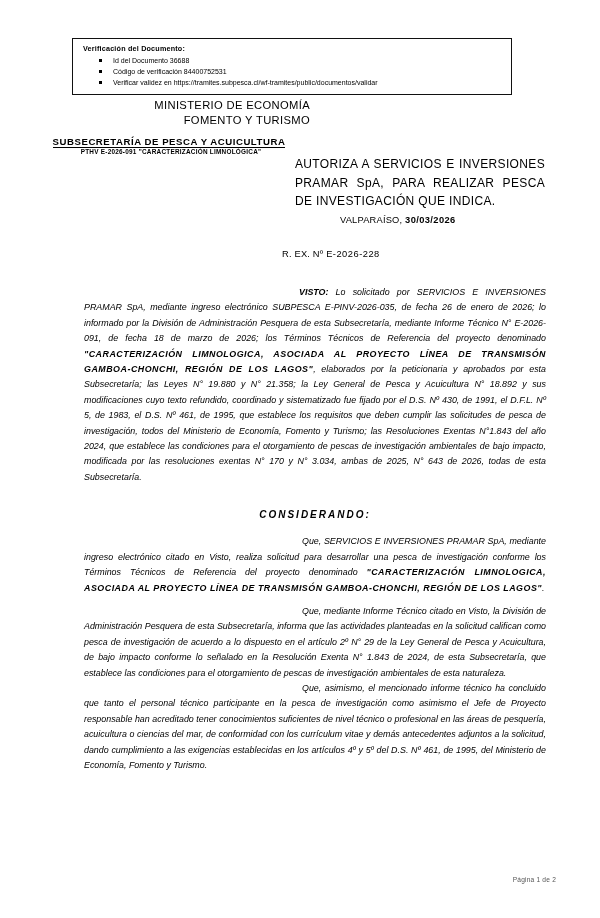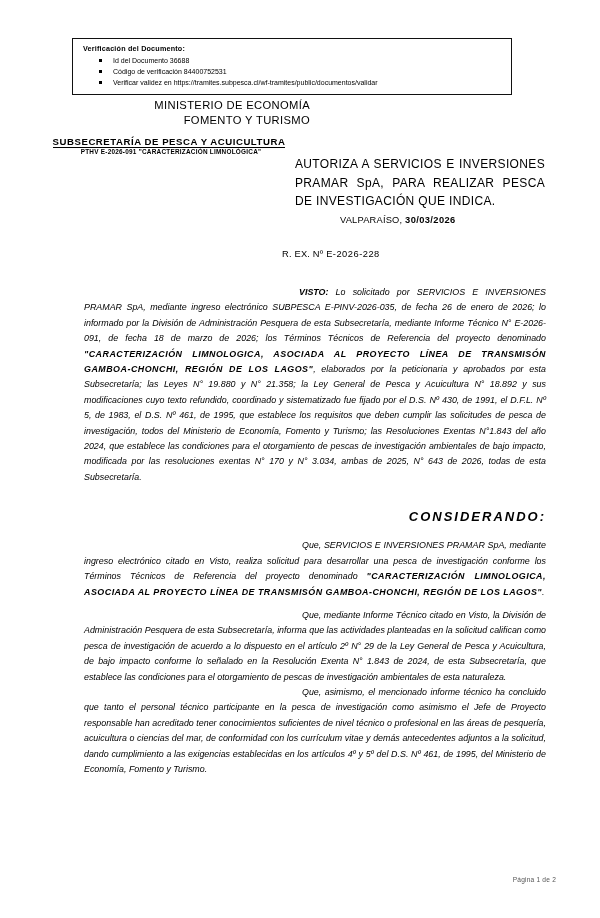--- a/index.html
+++ b/index.html
@@ -156,22 +156,22 @@
   b.h { font-weight: bold; }
   b.proj {
     font-weight: bold;
     letter-spacing: 0.5px;
   }
 
   .considerando {
     margin: 0;
     padding-top: 24px;
     padding-bottom: 14px;
-    text-align: right;
-    font-size: 13px;
+    text-align: center;
+    font-size: 10px;
     font-weight: bold;
     letter-spacing: 2.0px;
   }
   .gap-sm { height: 8px; }
 
   
   .footer {
     position: absolute;
     left: 0;
     top: 876px;

